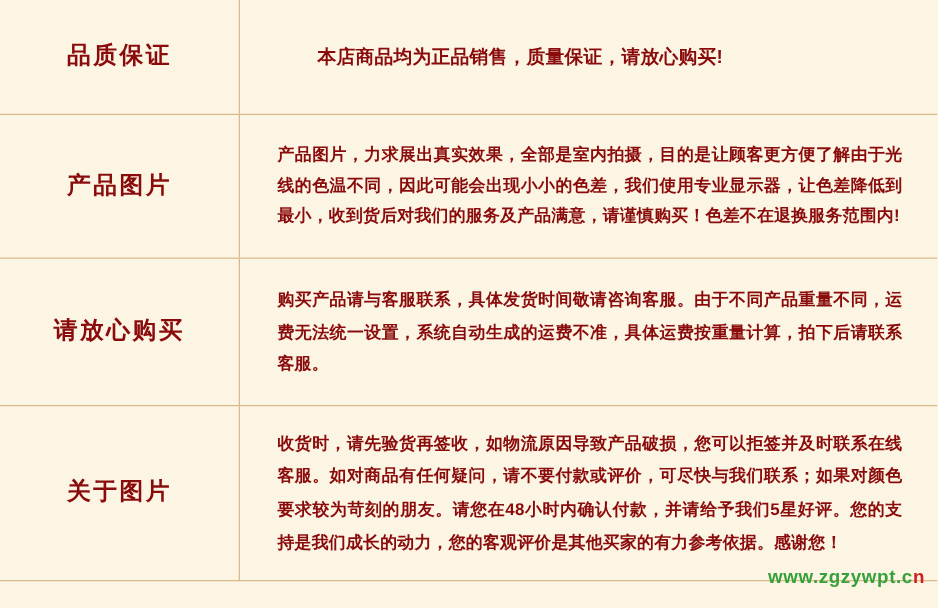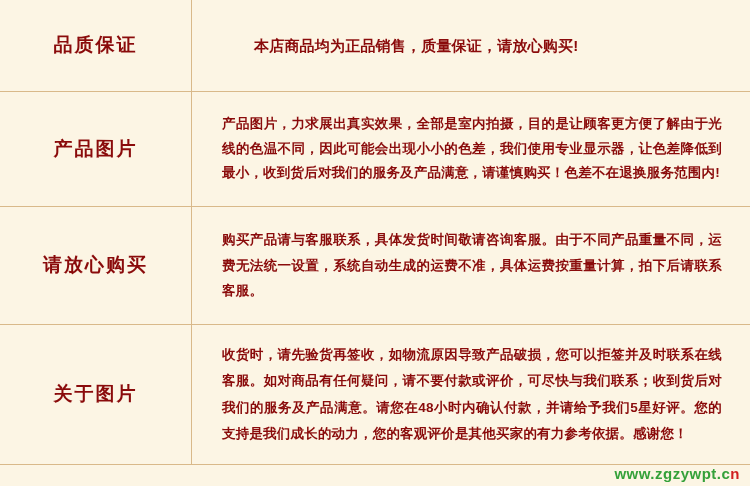--- a/index.html
+++ b/index.html
@@ -66,21 +66,21 @@
     font-weight: bold;
     letter-spacing: 0.2px;
   }
   .row-0 .body-text { font-size: 15px; margin-left: 32px; }
   .row-2 .body-text { line-height: 1.9; }
   .row-3 .body-text { line-height: 1.95; }
 
   .watermark {
     position: absolute;
     right: 10px;
-    bottom: 4px;
+    bottom: 16px;
     font-size: 15px;
     font-weight: bold;
     font-family: "Liberation Sans", sans-serif;
     letter-spacing: 0.5px;
   }
   .wm-green { color: #35a13a; }
   .wm-red { color: #d02020; }
 </style>
 </head>
 <body>
@@ -112,21 +112,21 @@
     <div class="body-cell">
       <div class="body-text">购买产品请与客服联系，具体发货时间敬请咨询客服。由于不同产品重量不同，运费无法统一设置，系统自动生成的运费不准，具体运费按重量计算，拍下后请联系客服。</div>
     </div>
   </div>
 
   <div class="row row-3">
     <div class="label-cell">
       <div class="label-text">关于图片</div>
     </div>
     <div class="body-cell">
-      <div class="body-text">收货时，请先验货再签收，如物流原因导致产品破损，您可以拒签并及时联系在线客服。如对商品有任何疑问，请不要付款或评价，可尽快与我们联系；收到货后对我们的服务及产品满意。请您在48小时内确认付款，并请给予我们5星好评。您的支持是我们成长的动力，您的客观评价是其他买家的有力参考依据。感谢您！</div>
+      <div class="body-text">收货时，请先验货再签收，如物流原因导致产品破损，您可以拒签并及时联系在线客服。如对商品有任何疑问，请不要付款或评价，可尽快与我们联系；如果对颜色要求较为苛刻的朋友。请您在48小时内确认付款，并请给予我们5星好评。您的支持是我们成长的动力，您的客观评价是其他买家的有力参考依据。感谢您！</div>
     </div>
   </div>
 
   <div class="watermark">
     <span class="wm-green">www.zgzywpt.c</span><span class="wm-red">n</span>
   </div>
 
 </div>
 
 </body></html>

